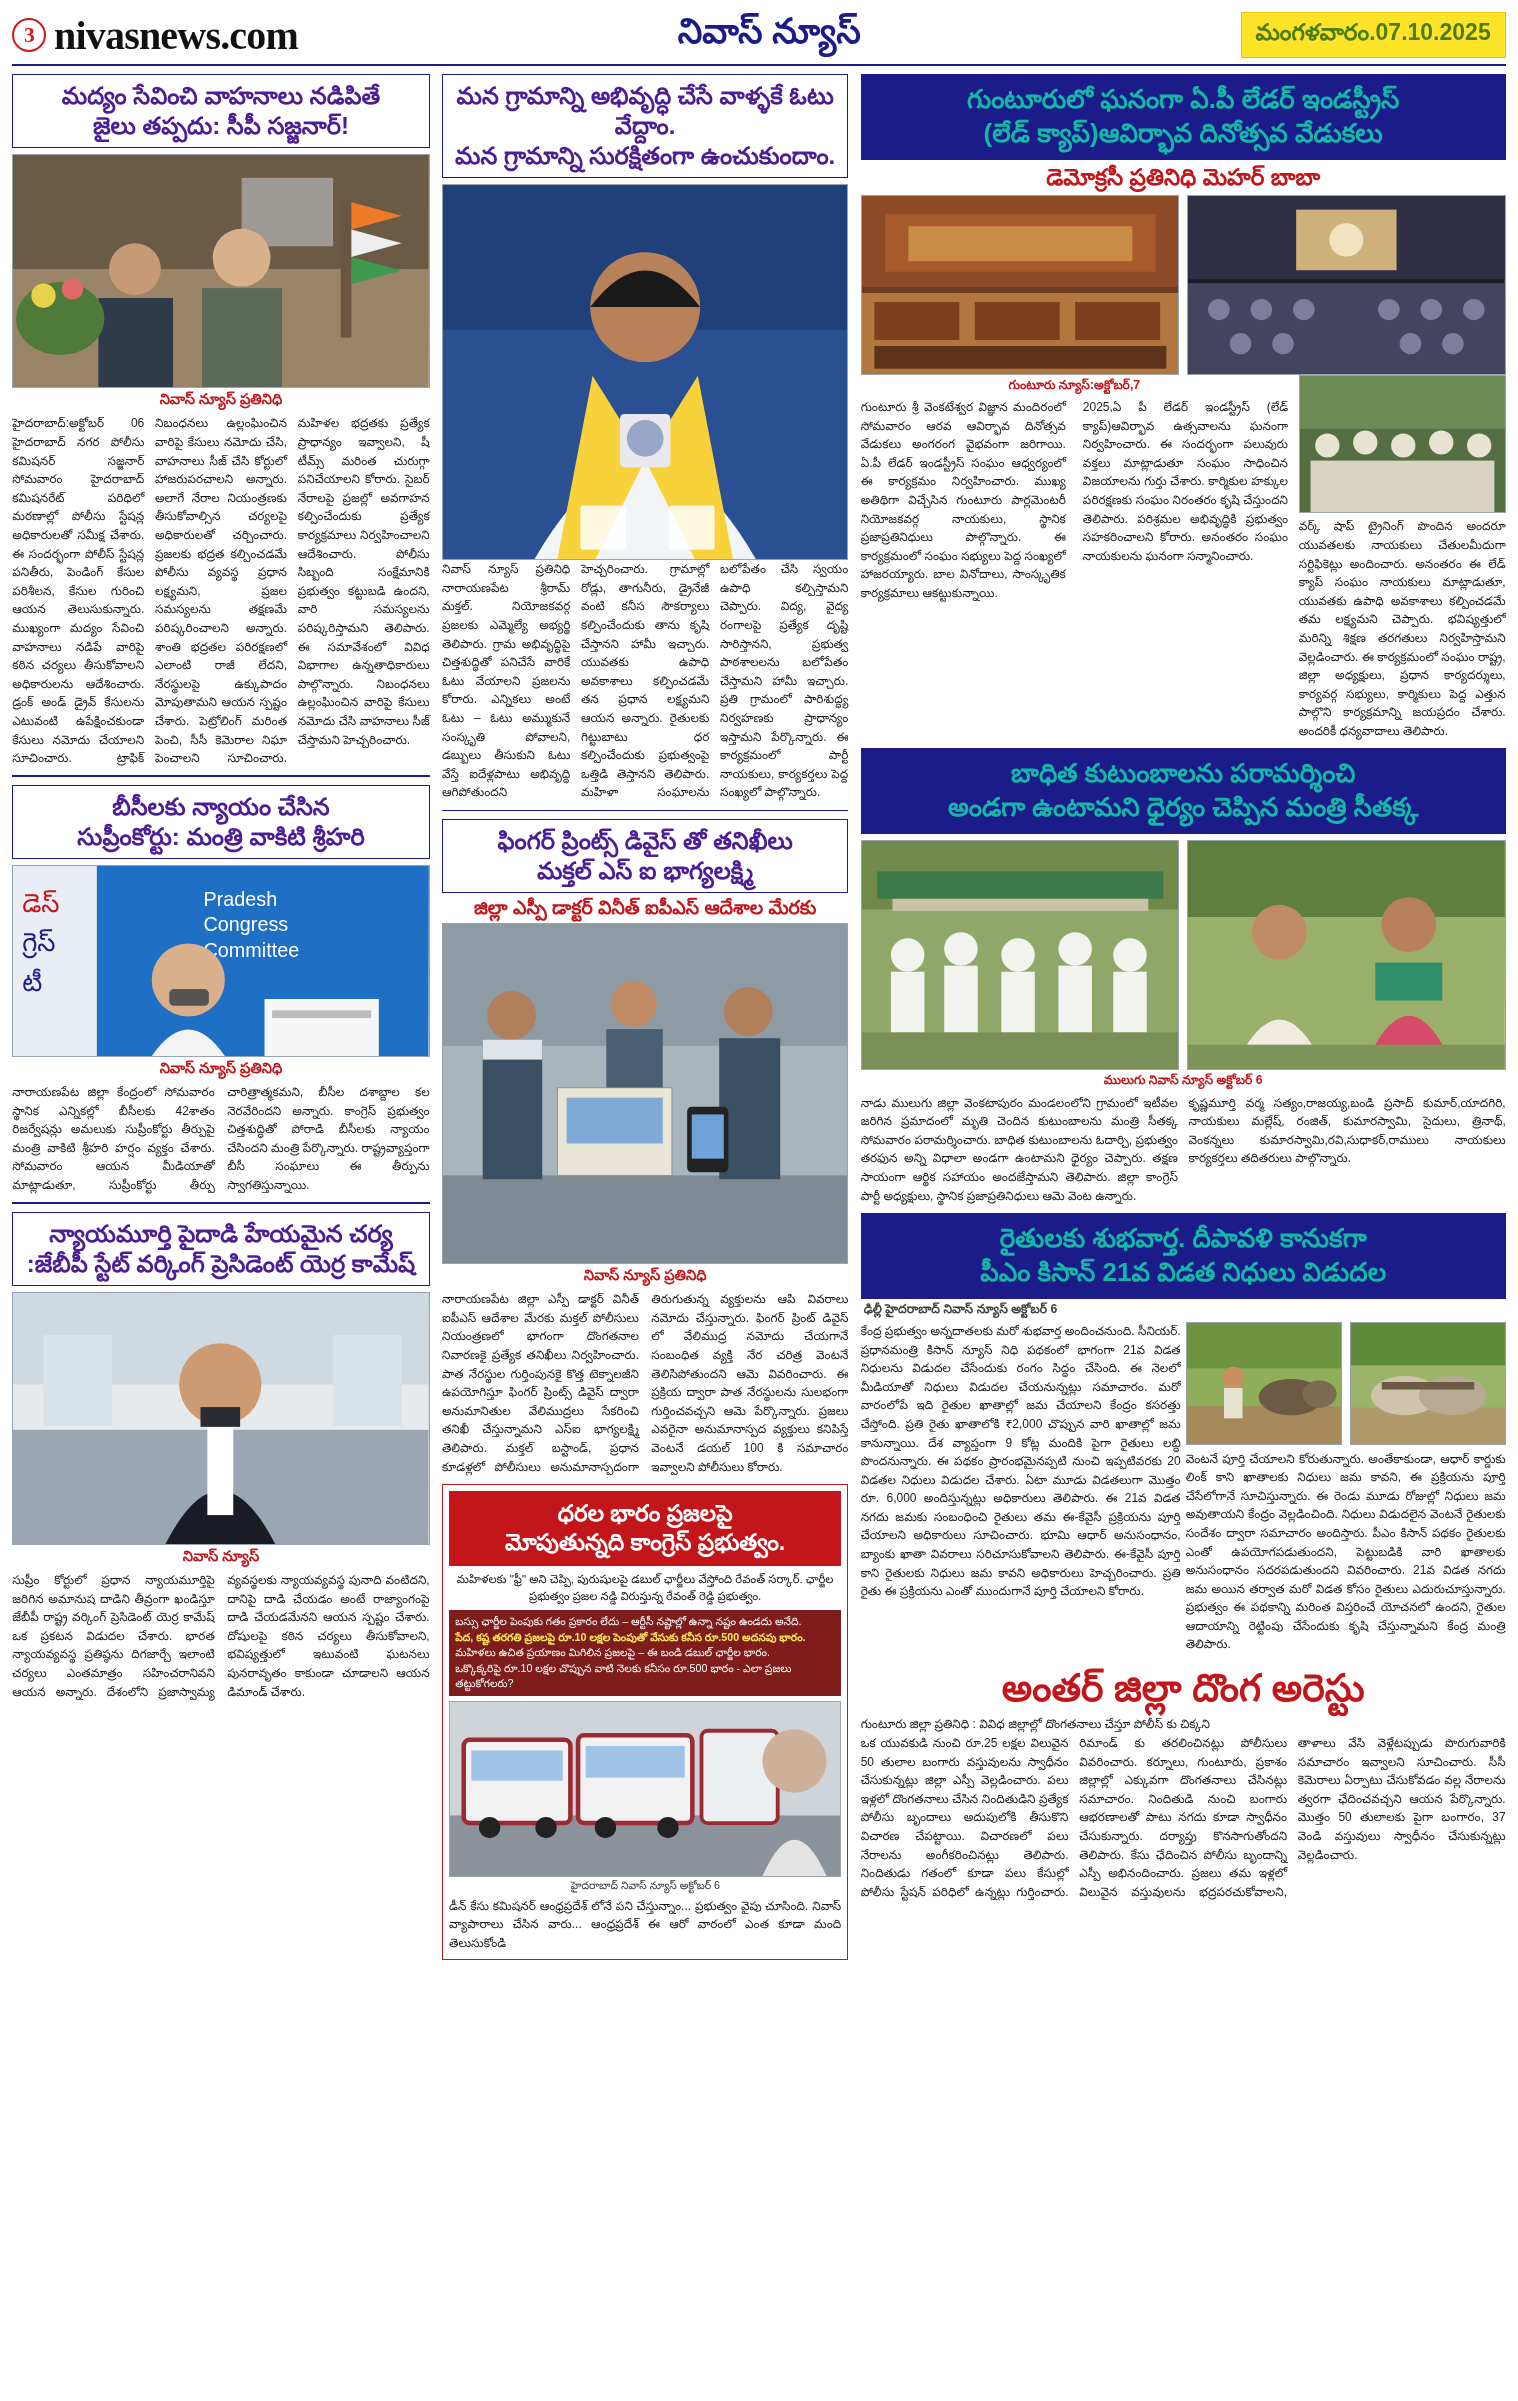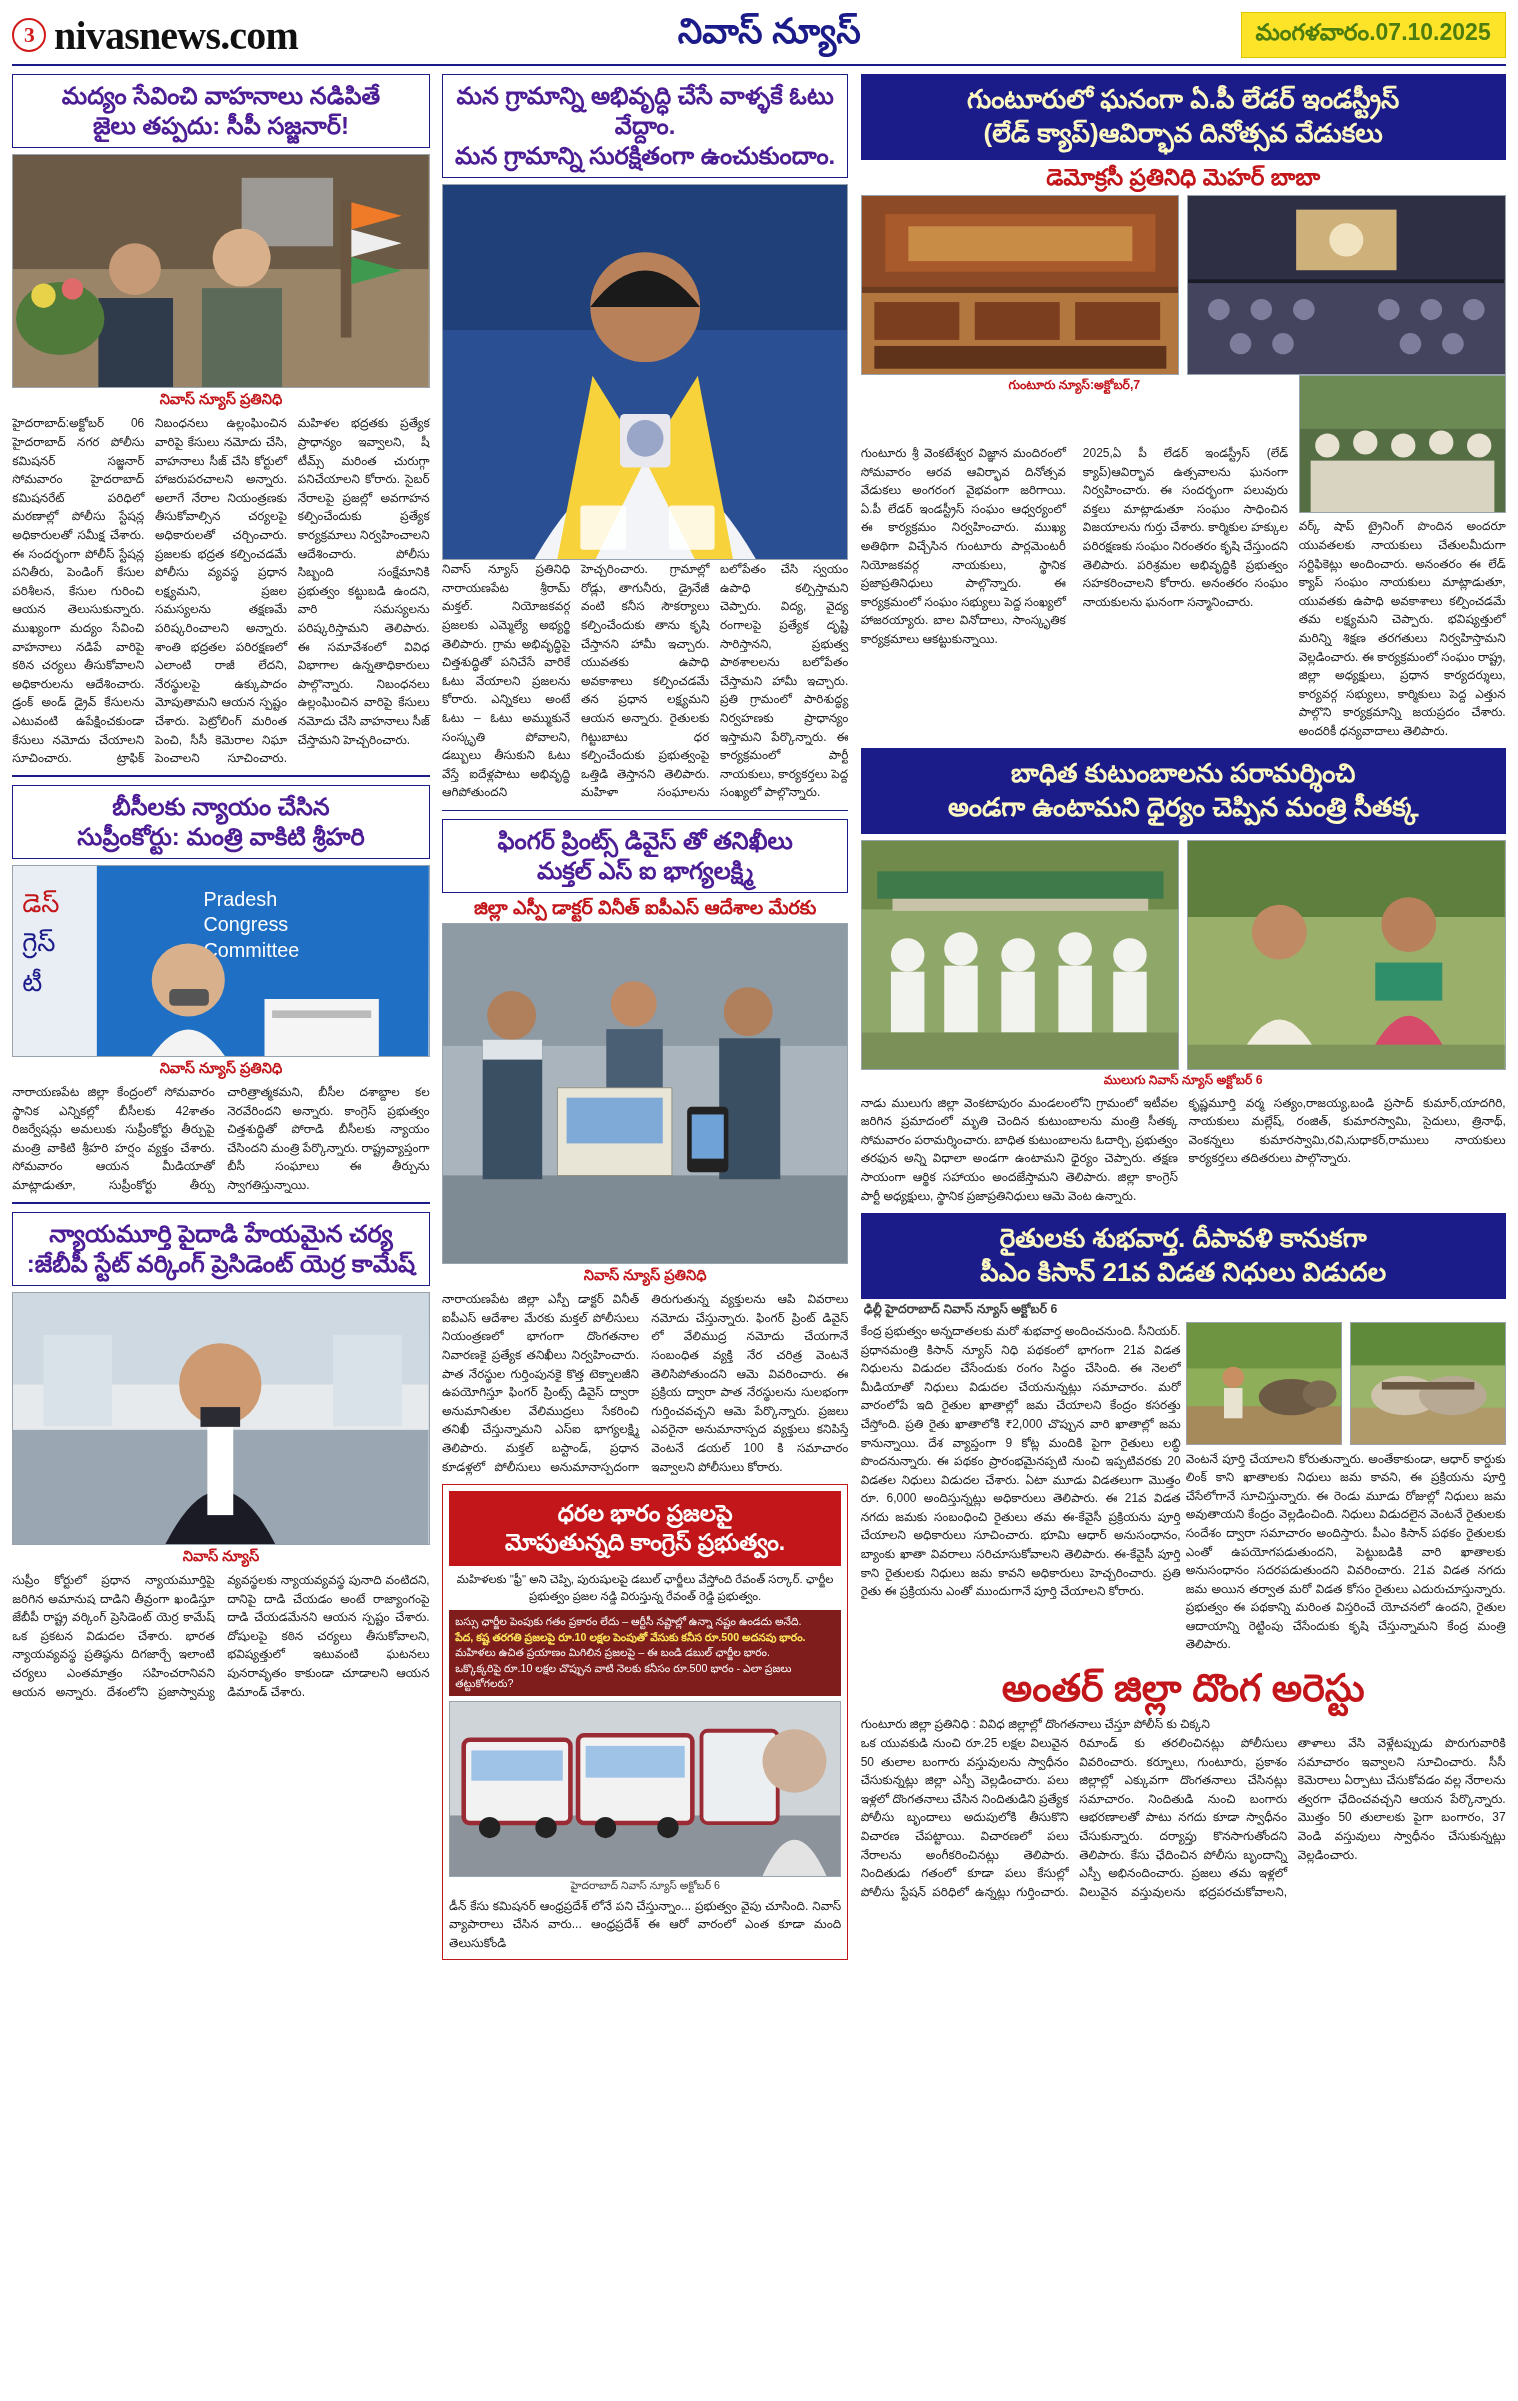--- a/index.html
+++ b/index.html
@@ -51,21 +51,21 @@
   .headline {
     color:#4c1d95; font-weight:bold; text-align:center; line-height:1.25;
     font-size:24px; padding:3.1px 1.5px;
   }
   .headline.boxed {
     border:1.5px solid #1b1b8a; padding:6.1px 4.6px;
   }
   .headline.red { color:#c2161b; }
   .headline.huge { font-size:38px; }
   .headline-band {
-    background:#1b1b8a; color:#fef9c3; font-weight:bold; text-align:center;
+    background:#1b1b8a; color:#14b8a6; font-weight:bold; text-align:center;
     padding:9.2px 7.7px; font-size:26px; line-height:1.3;
   }
   .rule { height:1.5px; background:#1b1b8a; width:100%; }
 
   .photo {
     width:100%; position:relative; overflow:hidden;
     background:#cfd6dd; border:0.8px solid #98a3ad;
   }
   .ph-office { background:linear-gradient(160deg,#6b4a2f 0%,#a8805a 40%,#d8c9b2 100%); }
   .ph-blue { background:linear-gradient(150deg,#1f3f7a 0%,#3e6fb5 45%,#9fc0e4 100%); }
@@ -338,21 +338,21 @@
                   <circle cx="123" cy="195" r="14"></circle>
                   <circle cx="288" cy="195" r="14"></circle>
                   <circle cx="343" cy="195" r="14"></circle>
               </g>
             </svg>
           </div>
         </div>
         <div style="display:flex;gap:10.7px;">
           <div style="flex:1;">
             <div class="byline small">గుంటూరు న్యూస్:అక్టోబర్,7</div>
-            <div style="display:flex;gap:17px;margin-top:46px;">
+            <div style="display:flex;gap:17px;">
               <div class="body-text" style="flex:1;">గుంటూరు శ్రీ వెంకటేశ్వర విజ్ఞాన మందిరంలో సోమవారం ఆరవ ఆవిర్భావ దినోత్సవ వేడుకలు అంగరంగ వైభవంగా జరిగాయి. ఏ.పీ లేడర్ ఇండస్ట్రీస్ సంఘం ఆధ్వర్యంలో ఈ కార్యక్రమం నిర్వహించారు. ముఖ్య అతిథిగా విచ్చేసిన గుంటూరు పార్లమెంటరీ నియోజకవర్గ నాయకులు, స్థానిక ప్రజాప్రతినిధులు పాల్గొన్నారు. ఈ కార్యక్రమంలో సంఘం సభ్యులు పెద్ద సంఖ్యలో హాజరయ్యారు. బాల వినోదాలు, సాంస్కృతిక కార్యక్రమాలు ఆకట్టుకున్నాయి.</div>
               <div class="body-text" style="flex:1;">2025,ఏ పీ లేడర్ ఇండస్ట్రీస్ (లేడ్ క్యాప్)ఆవిర్భావ ఉత్సవాలను ఘనంగా నిర్వహించారు. ఈ సందర్భంగా పలువురు వక్తలు మాట్లాడుతూ సంఘం సాధించిన విజయాలను గుర్తు చేశారు. కార్మికుల హక్కుల పరిరక్షణకు సంఘం నిరంతరం కృషి చేస్తుందని తెలిపారు. పరిశ్రమల అభివృద్ధికి ప్రభుత్వం సహకరించాలని కోరారు. అనంతరం సంఘం నాయకులను ఘనంగా సన్మానించారు.</div>
             </div>
           </div>
           <div style="width:207px;">
             <div class="photo ph-crowd" style="height:138px;">
               <svg width="100%" height="100%" viewBox="0 0 270 180" preserveAspectRatio="none">
                 <rect width="270" height="180" fill="#566e44"></rect>
                 <rect x="0" y="0" width="270" height="70" fill="#6c8a54"></rect>
                 <g fill="#e8e2d2">

